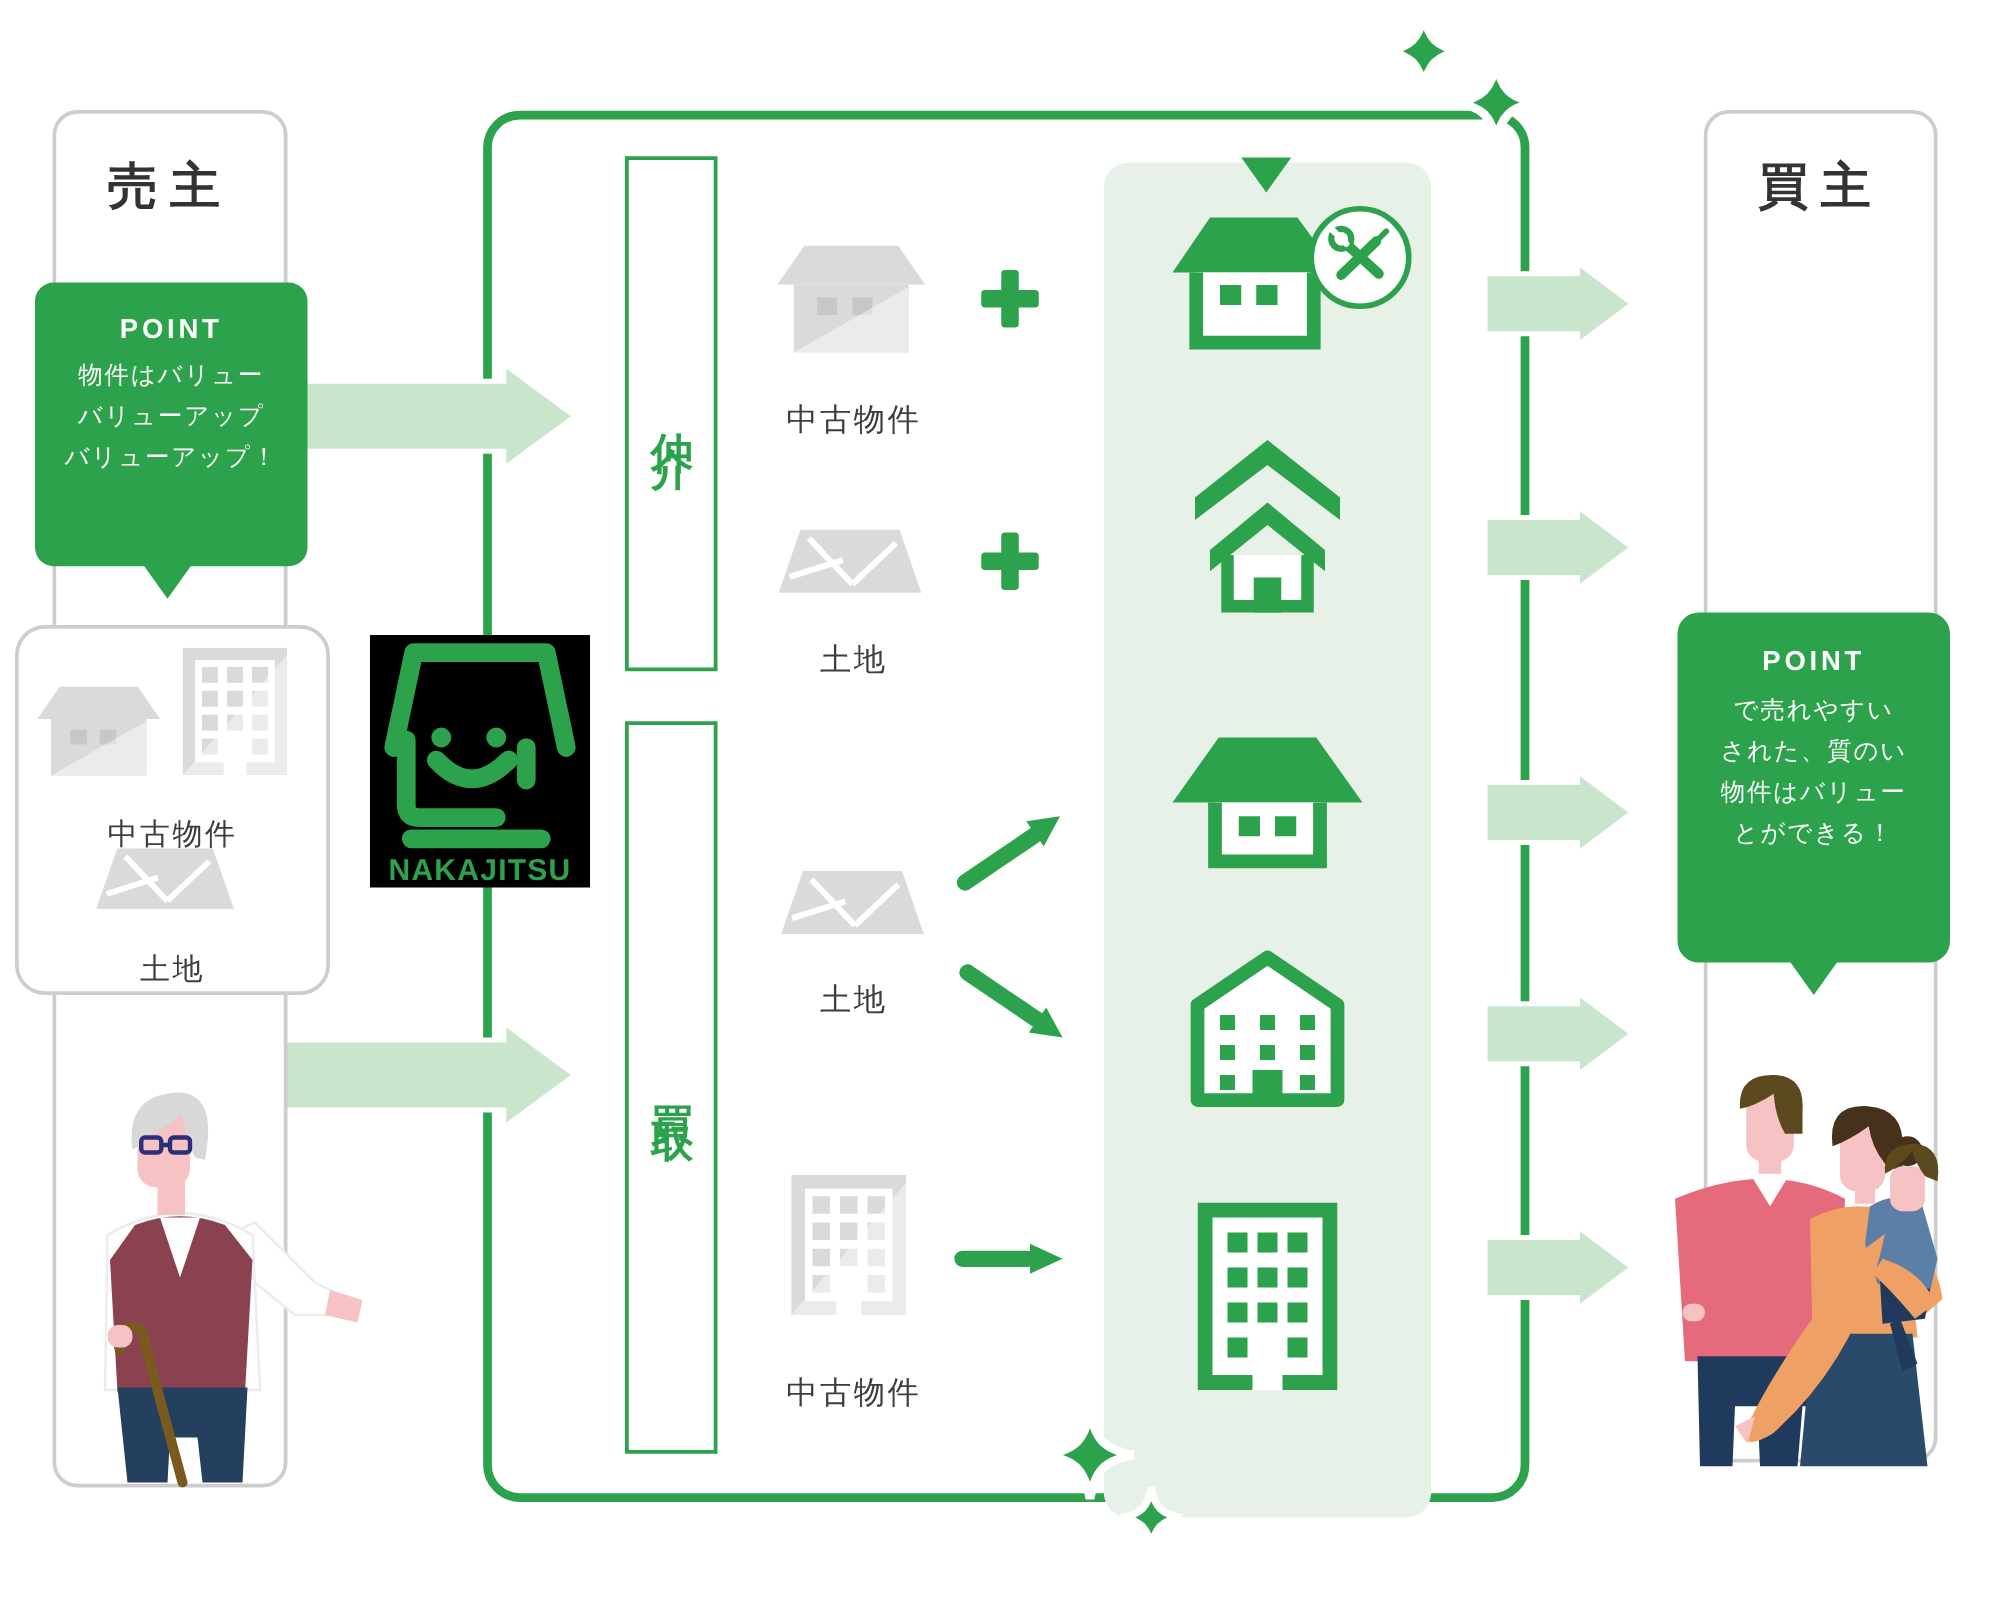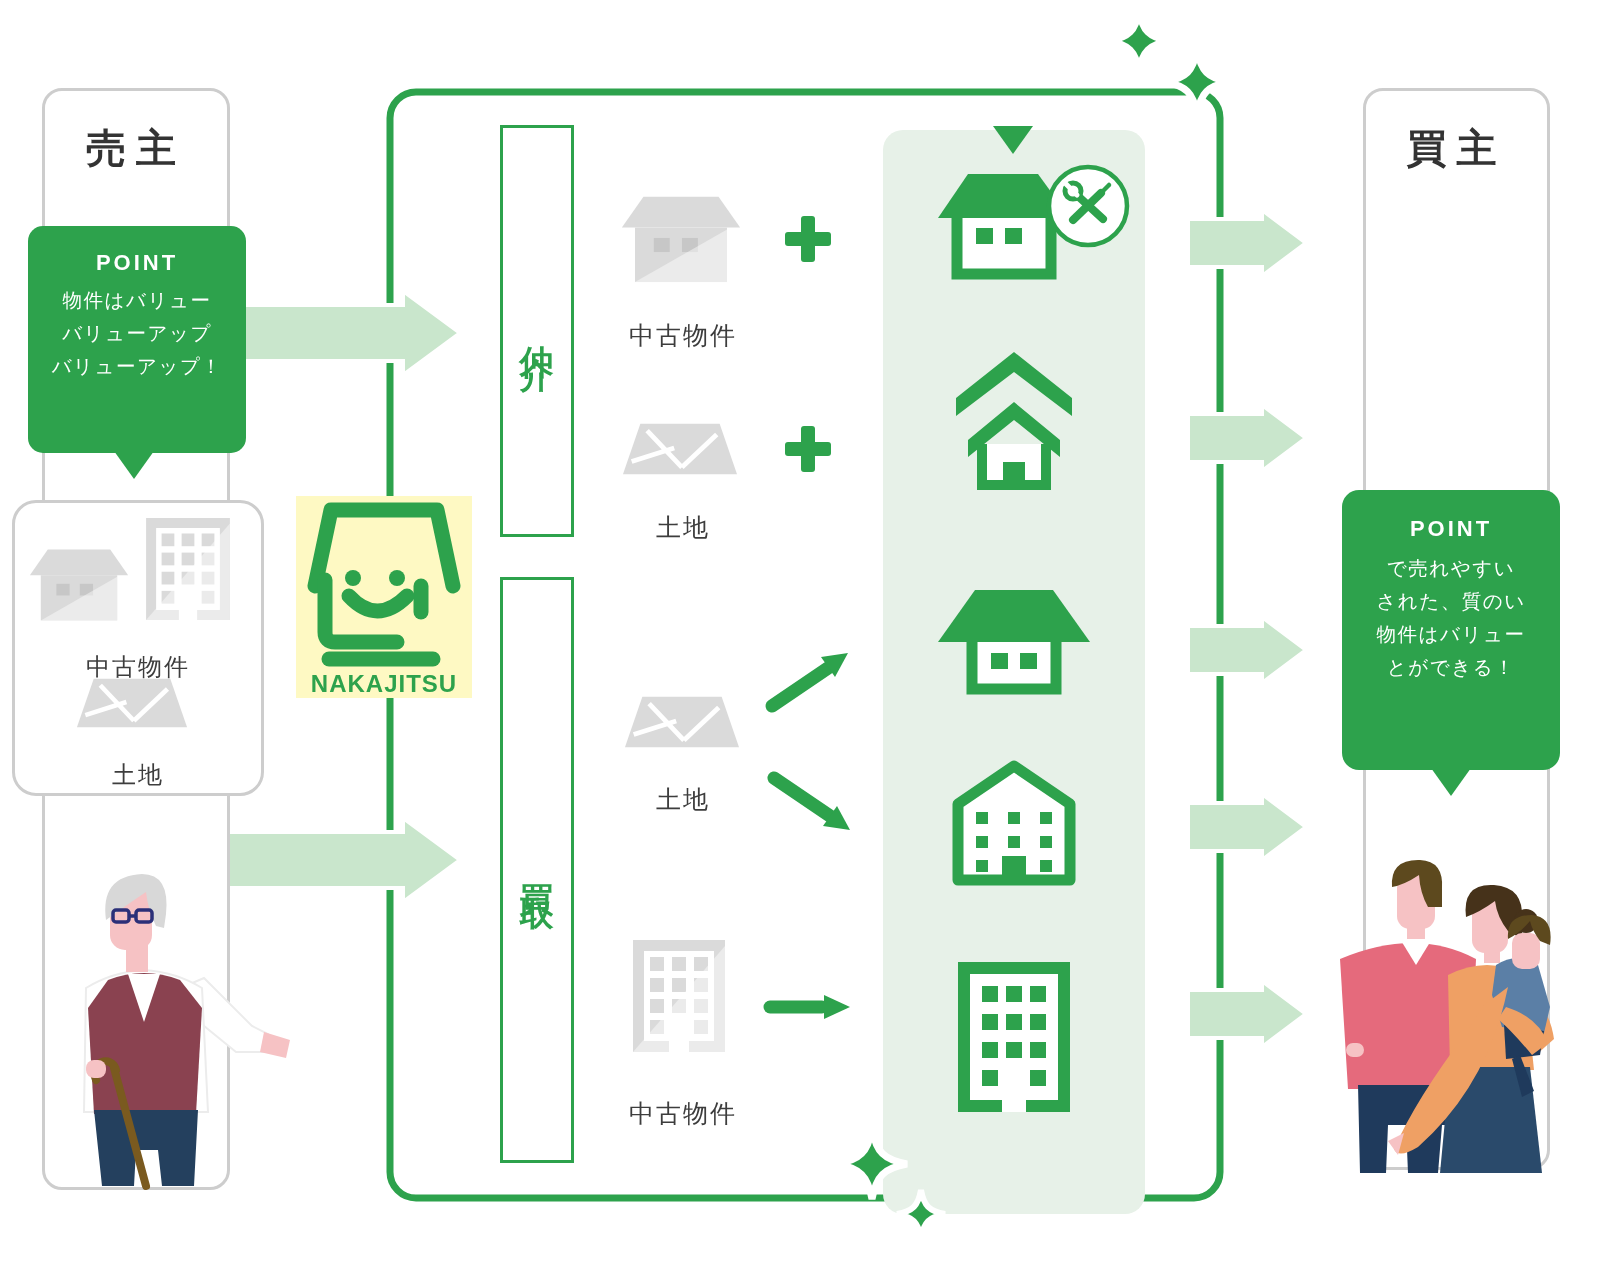--- a/index.html
+++ b/index.html
@@ -15,21 +15,21 @@
   .panel{background:#fff;border:3px solid #cdcdcd;border-radius:20px;box-sizing:border-box;}
   .title{font-size:40px;font-weight:700;color:#333;letter-spacing:10px;text-align:center;margin-top:30px;}
   .lbl{position:absolute;text-align:center;font-size:25px;letter-spacing:2px;color:var(--ink);font-weight:500;margin-top:11px;}
   .callout{position:absolute;background:var(--green);color:#fff;border-radius:15px;box-sizing:border-box;z-index:4;}
   .callout .pt{font-weight:800;font-size:22px;letter-spacing:3px;text-align:center;}
   .callout .ln{font-size:19.5px;line-height:33px;letter-spacing:1.5px;text-align:center;font-weight:500;}
   .ptr-down{position:absolute;width:0;height:0;border-left:20px solid transparent;border-right:20px solid transparent;border-top:28px solid var(--green);z-index:4;}
   .svc{position:absolute;background:#fff;border:3px solid var(--green);box-sizing:border-box;display:flex;align-items:center;justify-content:center;z-index:2;}
   .svc span{writing-mode:vertical-rl;text-orientation:upright;font-weight:800;font-size:34px;color:var(--green);letter-spacing:12px;}
   .z1{z-index:1}.z2{z-index:2}.z3{z-index:3}.z6{z-index:6}
-  .logo-box{position:absolute;left:296px;top:496px;width:176px;height:202px;background:#fef9c3;z-index:5;text-align:center;}
+  .logo-box{position:absolute;left:296px;top:508px;width:176px;height:202px;background:#000000;z-index:5;text-align:center;}
   .logo-text{font-size:24px;font-weight:800;color:var(--green);letter-spacing:1px;margin-top:-2px;}
   .top-callout-text{line-height:76px;font-size:30px;font-weight:800;letter-spacing:3px;text-align:center;}
 </style>
 </head>
 <body>
 
 <div class="canvas">
 
   <svg class="abs z1" width="1600" height="1280" viewBox="0 0 1600 1280">
     <defs>

